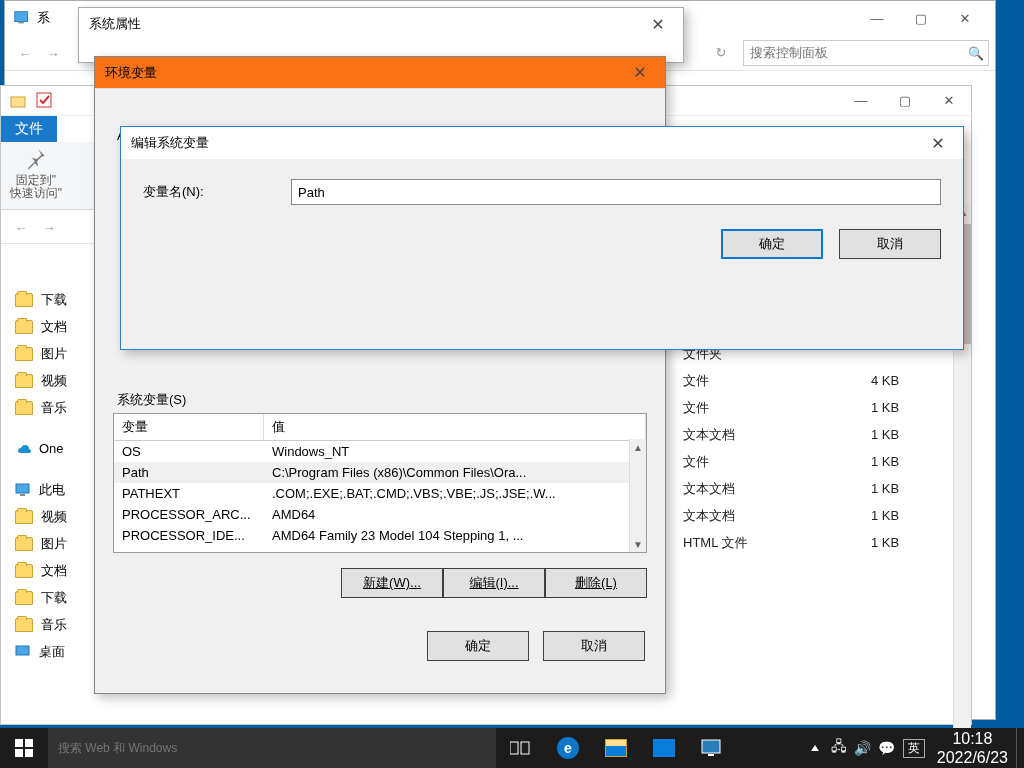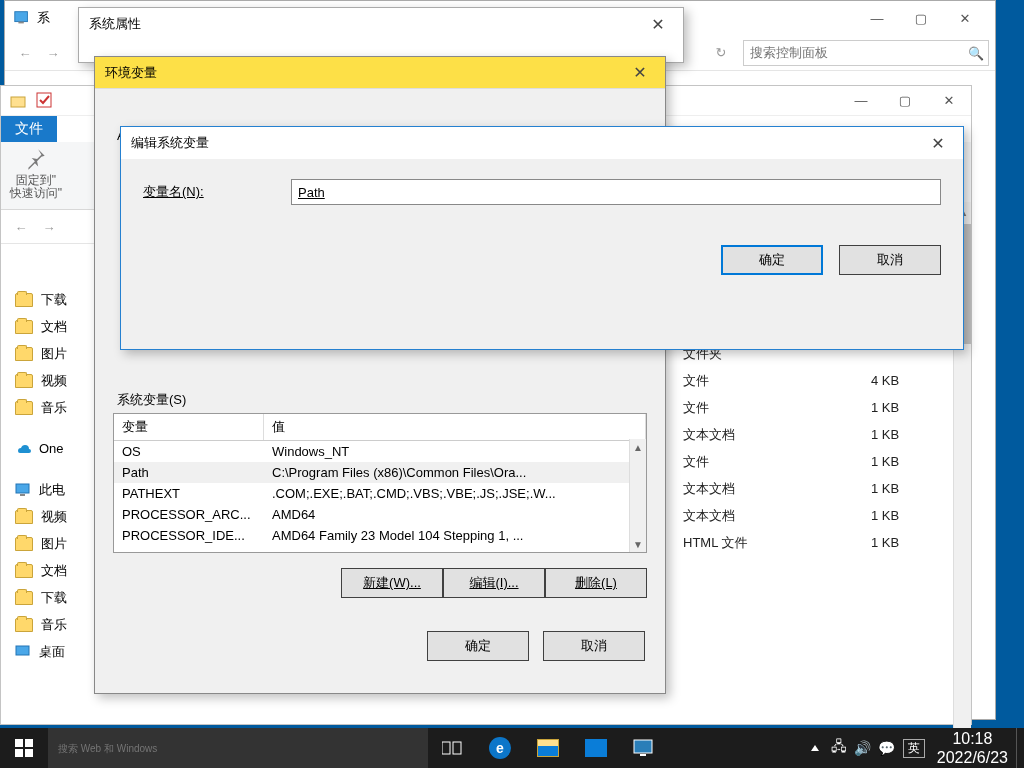--- a/index.html
+++ b/index.html
@@ -41,21 +41,21 @@
 .bg-files .col-right { position:absolute; left:870px; top:0; width:70px; text-align:left;}
 .bg-cell { height:27px; display:flex; align-items:center; color:#222;}
 
 
 .vscroll { position:absolute; right:0; top:116px; width:18px; height:590px; background:#f0f0f0; border-left:1px solid #ddd;}
 .vscroll .thumb { width:100%; height:120px; background:#c2c2c2; margin-top:4px;}
 .vscroll .arr { height:18px; display:flex;align-items:center;justify-content:center;color:#777;}
 
 
 .dialog { position:absolute; background:#f0f0f0; border:1px solid #888; box-shadow: 4px 4px 10px rgba(0,0,0,.25); }
-.dlg-title { height:32px; display:flex; align-items:center; padding:0 10px; background:#fde047; border-bottom:1px solid #ddd;}
+.dlg-title { height:32px; display:flex; align-items:center; padding:0 10px; background:#f97316; border-bottom:1px solid #ddd;}
 .dlg-close { margin-left:auto; width:30px; height:24px; display:flex; align-items:center; justify-content:center; }
 .close-x { font-size:16px; color:#444; font-weight:300;}
 
 
 .sysprops { left:78px; top:7px; width:606px; height:56px; background:#fff; border:1px solid #aaa;}
 .sysprops .dlg-title{background:#fff;gap:13px;}
 
 
 .envdlg { left:94px; top:56px; width:572px; height:638px; }
 .env-section { padding: 0 18px 6px 18px; }
@@ -74,32 +74,32 @@
 .env-tbl-scroll .arr{height:16px;display:flex;align-items:center;justify-content:center;color:#666;font-size:10px;}
 
 .env-btnrow { display:flex; justify-content:flex-end; padding:15px 0;text-decoration:underline;}
 .wbtn { min-width:102px; height:30px; background:#e1e1e1; border:1px solid #404040; display:flex; align-items:center; justify-content:center; }
 .env-bottom { display:flex; justify-content:flex-end; gap:14px; padding: 12px 20px 16px 20px;}
 
 
 .editdlg { left:120px; top:126px; width:844px; height:224px; background:#f0f0f0; border:1px solid #2580d0;}
 .editdlg .dlg-title { background:#fff; border-bottom:none;}
 .editdlg .body { padding: 20px 22px 0 22px;}
-.formrow { display:flex; align-items:center; margin-bottom:28px;text-decoration:underline;}
+.formrow { display:flex; align-items:center; margin-bottom:12px;}
 .formrow label { width:148px; color:#000;}
 .formrow input { flex:1; height:26px; border:1px solid #888; padding:0 6px; font-size:13px; background:#fff; outline:none;}
 .edit-btns { display:flex; justify-content:flex-end; gap:16px; padding: 12px 22px 14px 22px;}
 .wbtn.primary { border:2px solid #0078d7;}
 
 
 .taskbar { position:absolute; left:0; bottom:0; width:1024px; height:40px; background:#1c1c1c; display:flex; align-items:center; color:#fff; }
 .start { width:48px; height:40px; display:flex; align-items:center;justify-content:center;}
 .win-logo{ width:18px;height:18px; display:grid; grid-template-columns:1fr 1fr; grid-template-rows:1fr 1fr; gap:2px;}
 .win-logo span{background:#fff;}
-.tb-search { width:380px; height:40px; background:#333; display:flex; align-items:center; padding:0 10px; color:#e5e5e5; border:none; outline:none; font-size:10px;}
+.tb-search { width:448px; height:40px; background:#333; display:flex; align-items:center; padding:0 10px; color:#e5e5e5; border:none; outline:none; font-size:12px;}
 .tb-icons { display:flex; height:40px; }
 .tb-icons .ti { width:48px; height:40px; display:flex; align-items:center; justify-content:center; }
 .tray { margin-left:auto; display:flex; align-items:center; height:40px; padding-right:2px;}
 .tray .ti { width:24px; height:40px; display:flex; align-items:center; justify-content:center; font-size:14px;}
 .tray .ime { border:1px solid #aaa; padding:0 4px; font-size:12px; margin: 0 4px;}
 .tray .clock { padding: 0 8px; text-align:center; font-size:16px; line-height:1.2;}
 .tray .showdesk{ width:6px; height:40px; border-left:1px solid #555;}
 .edge-icon{width:22px;height:22px;border-radius:50%;background:#0c76c9;display:flex;align-items:center;justify-content:center;color:#fff;font-weight:bold;font-size:14px;}
 .explorer-icon{width:22px;height:18px;background:#ffe08f;border:1px solid #caa43a;position:relative;}
 .explorer-icon::after{content:"";position:absolute;left:0;bottom:0;width:100%;height:60%;background:#0a7dd8;}

